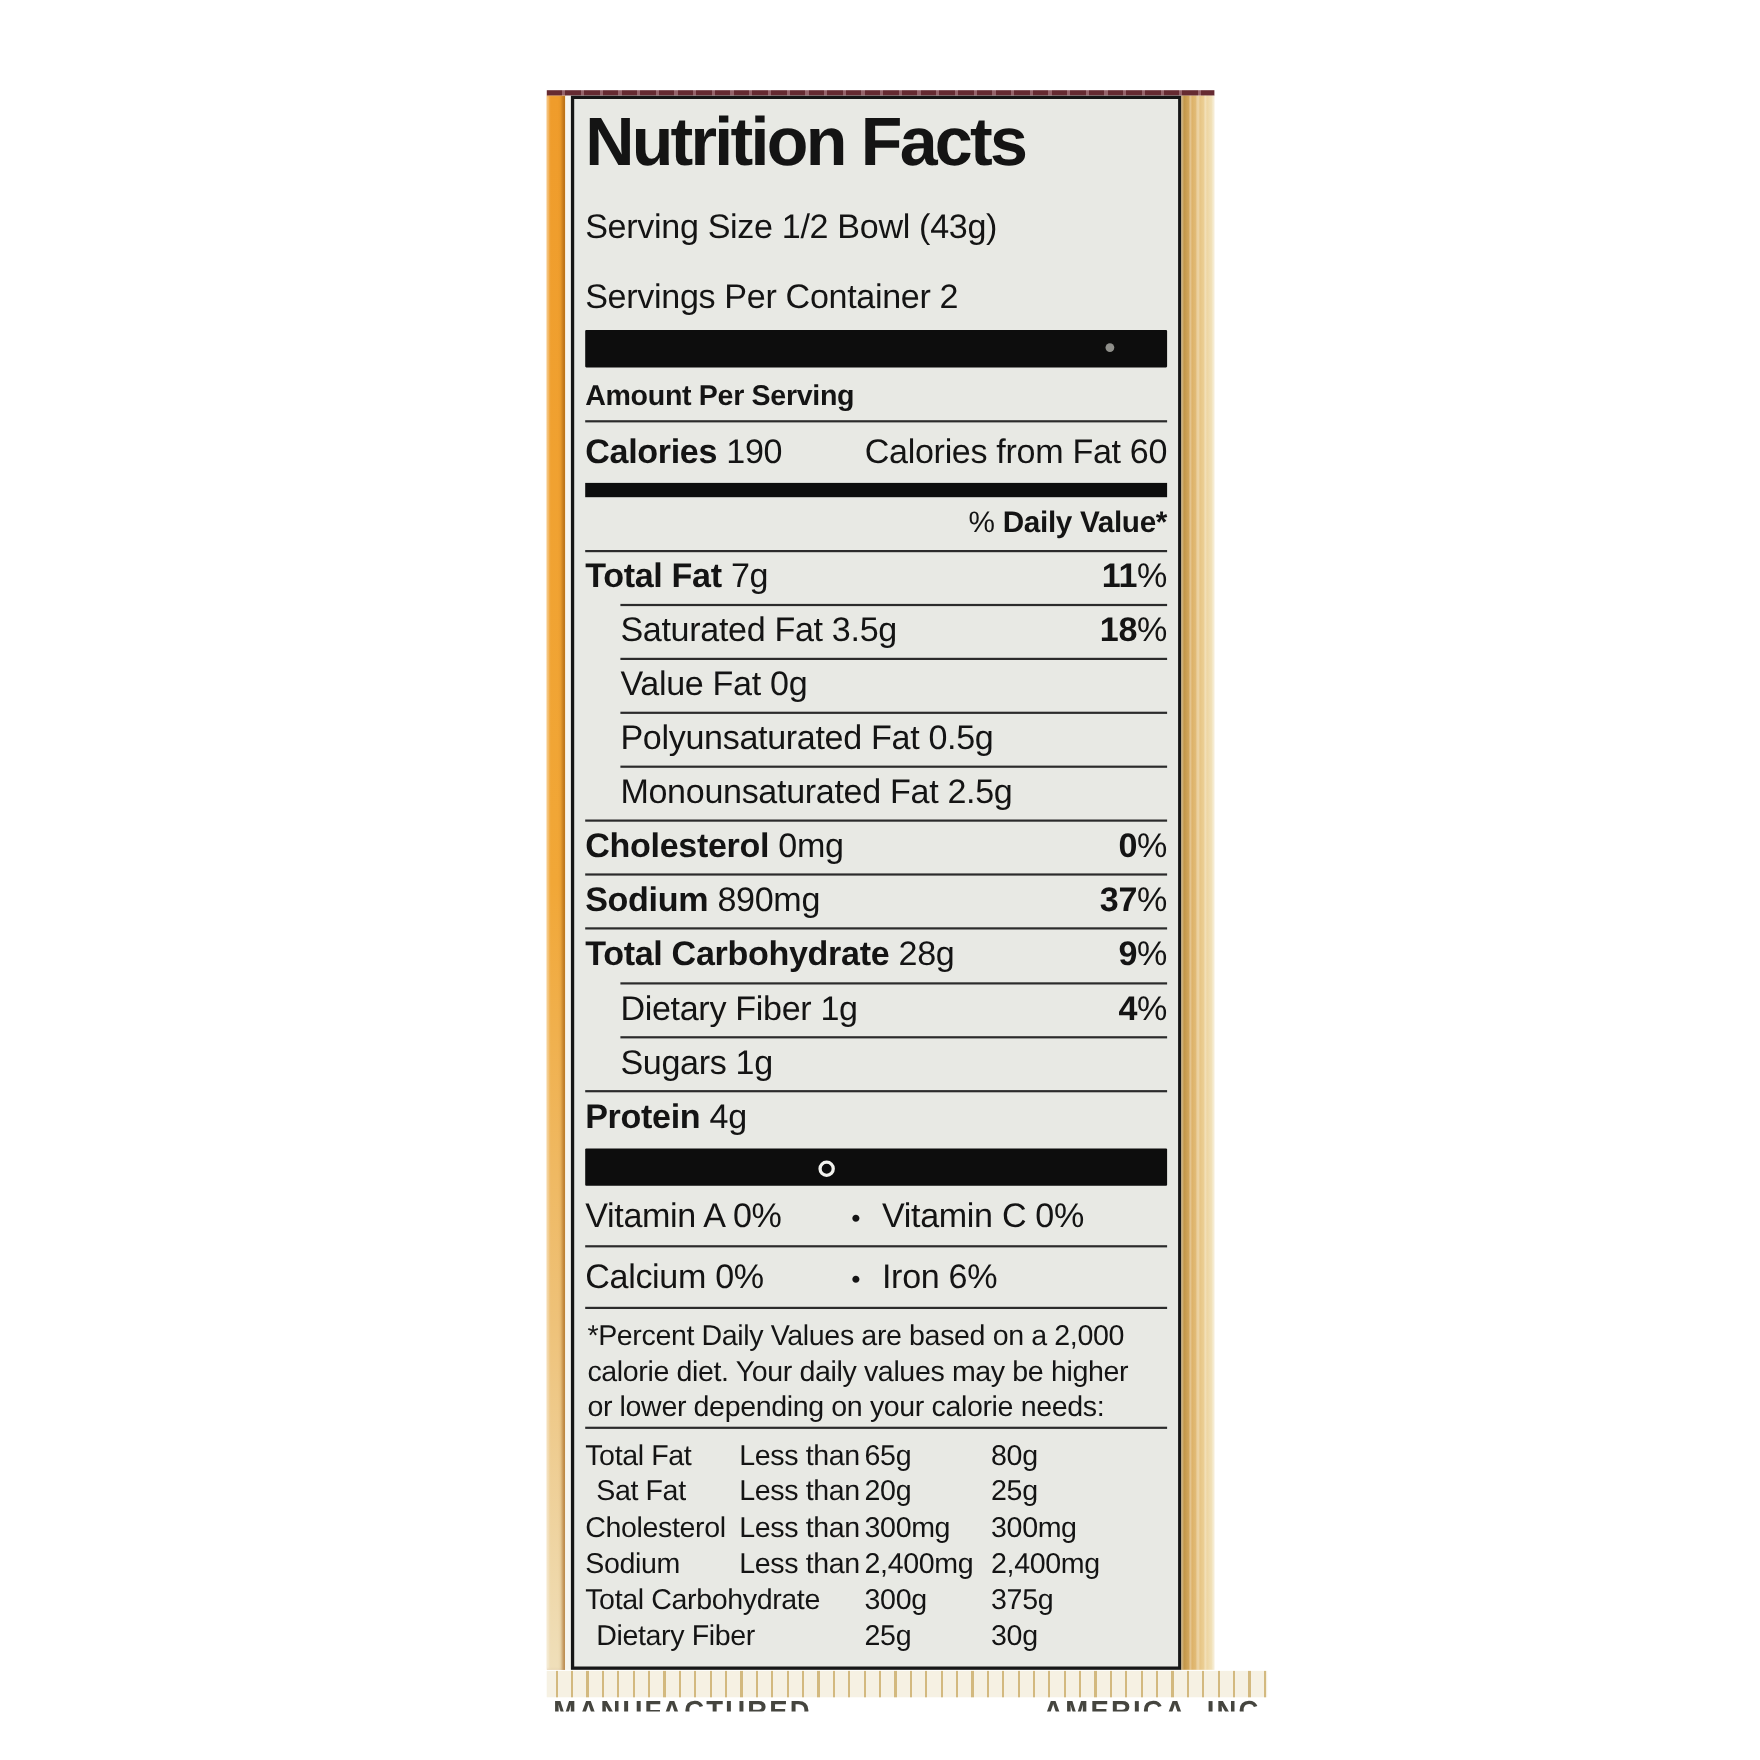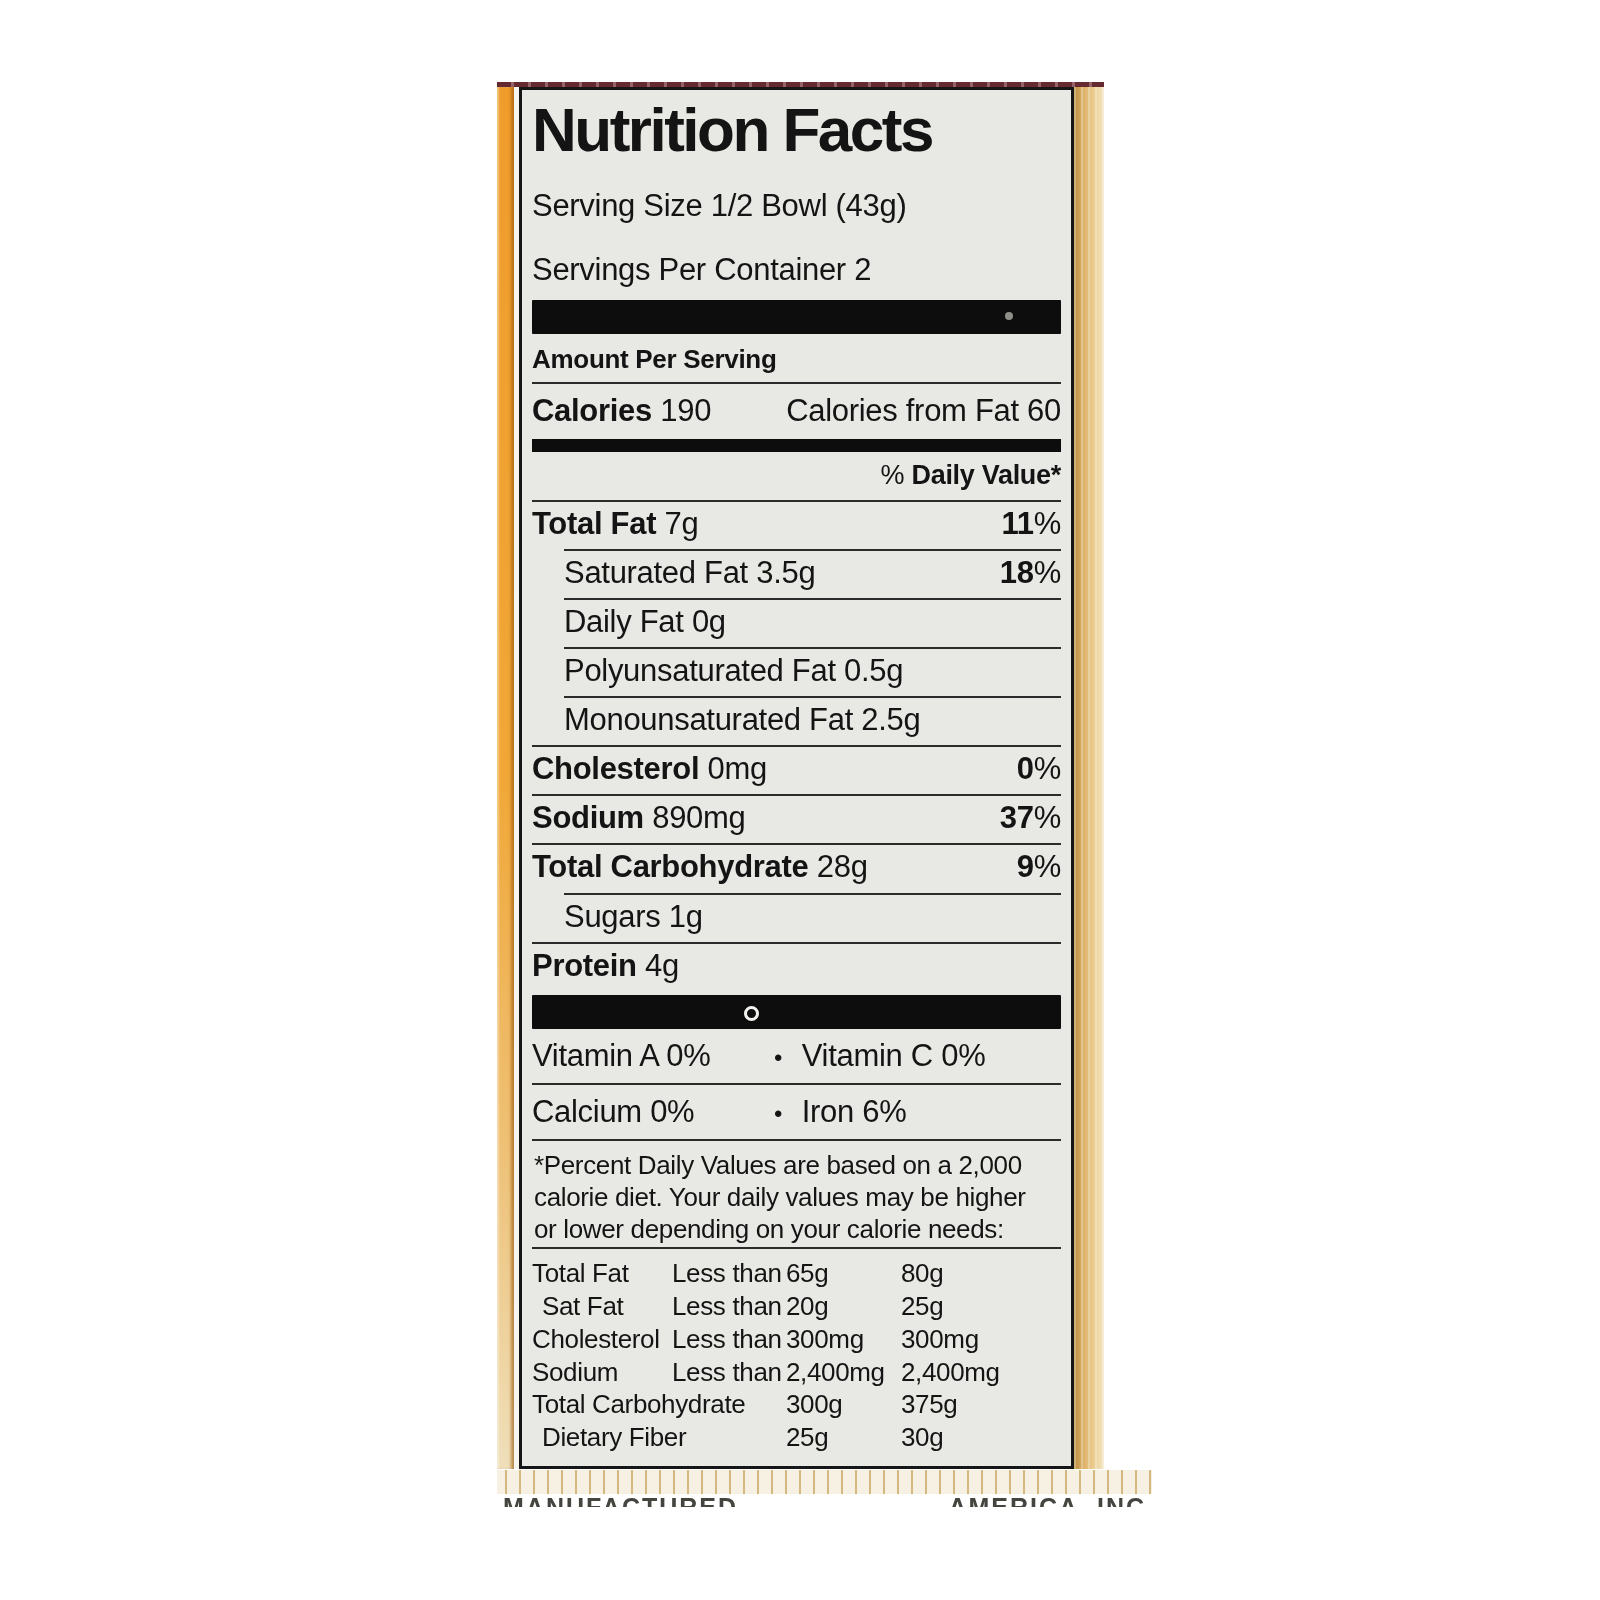--- a/index.html
+++ b/index.html
@@ -110,39 +110,43 @@
         <div id="nutrient-rows">
             <div class="nrow">
               <span class="nname"><b>Total Fat</b> 7g</span>
               <span class="ndv"><b>11</b><span class="pct">%</span></span>
             </div>
             <div class="nrow ind">
               <span class="nname">Saturated Fat 3.5g</span>
               <span class="ndv"><b>18</b><span class="pct">%</span></span>
             </div>
             <div class="nrow ind">
-              <span class="nname">Daily Fat 0g</span>
+              <span class="nname">Value Fat 0g</span>
             </div>
             <div class="nrow ind">
               <span class="nname">Polyunsaturated Fat 0.5g</span>
             </div>
             <div class="nrow ind">
               <span class="nname">Monounsaturated Fat 2.5g</span>
             </div>
             <div class="nrow">
               <span class="nname"><b>Cholesterol</b> 0mg</span>
               <span class="ndv"><b>0</b><span class="pct">%</span></span>
             </div>
             <div class="nrow">
               <span class="nname"><b>Sodium</b> 890mg</span>
               <span class="ndv"><b>37</b><span class="pct">%</span></span>
             </div>
             <div class="nrow">
               <span class="nname"><b>Total Carbohydrate</b> 28g</span>
               <span class="ndv"><b>9</b><span class="pct">%</span></span>
+            </div>
+            <div class="nrow ind">
+              <span class="nname">Dietary Fiber 1g</span>
+              <span class="ndv"><b>4</b><span class="pct">%</span></span>
             </div>
             <div class="nrow ind">
               <span class="nname">Sugars 1g</span>
             </div>
             <div class="nrow">
               <span class="nname"><b>Protein</b> 4g</span>
             </div>
           </div>
 
         <div class="bar-thick protein"></div>

